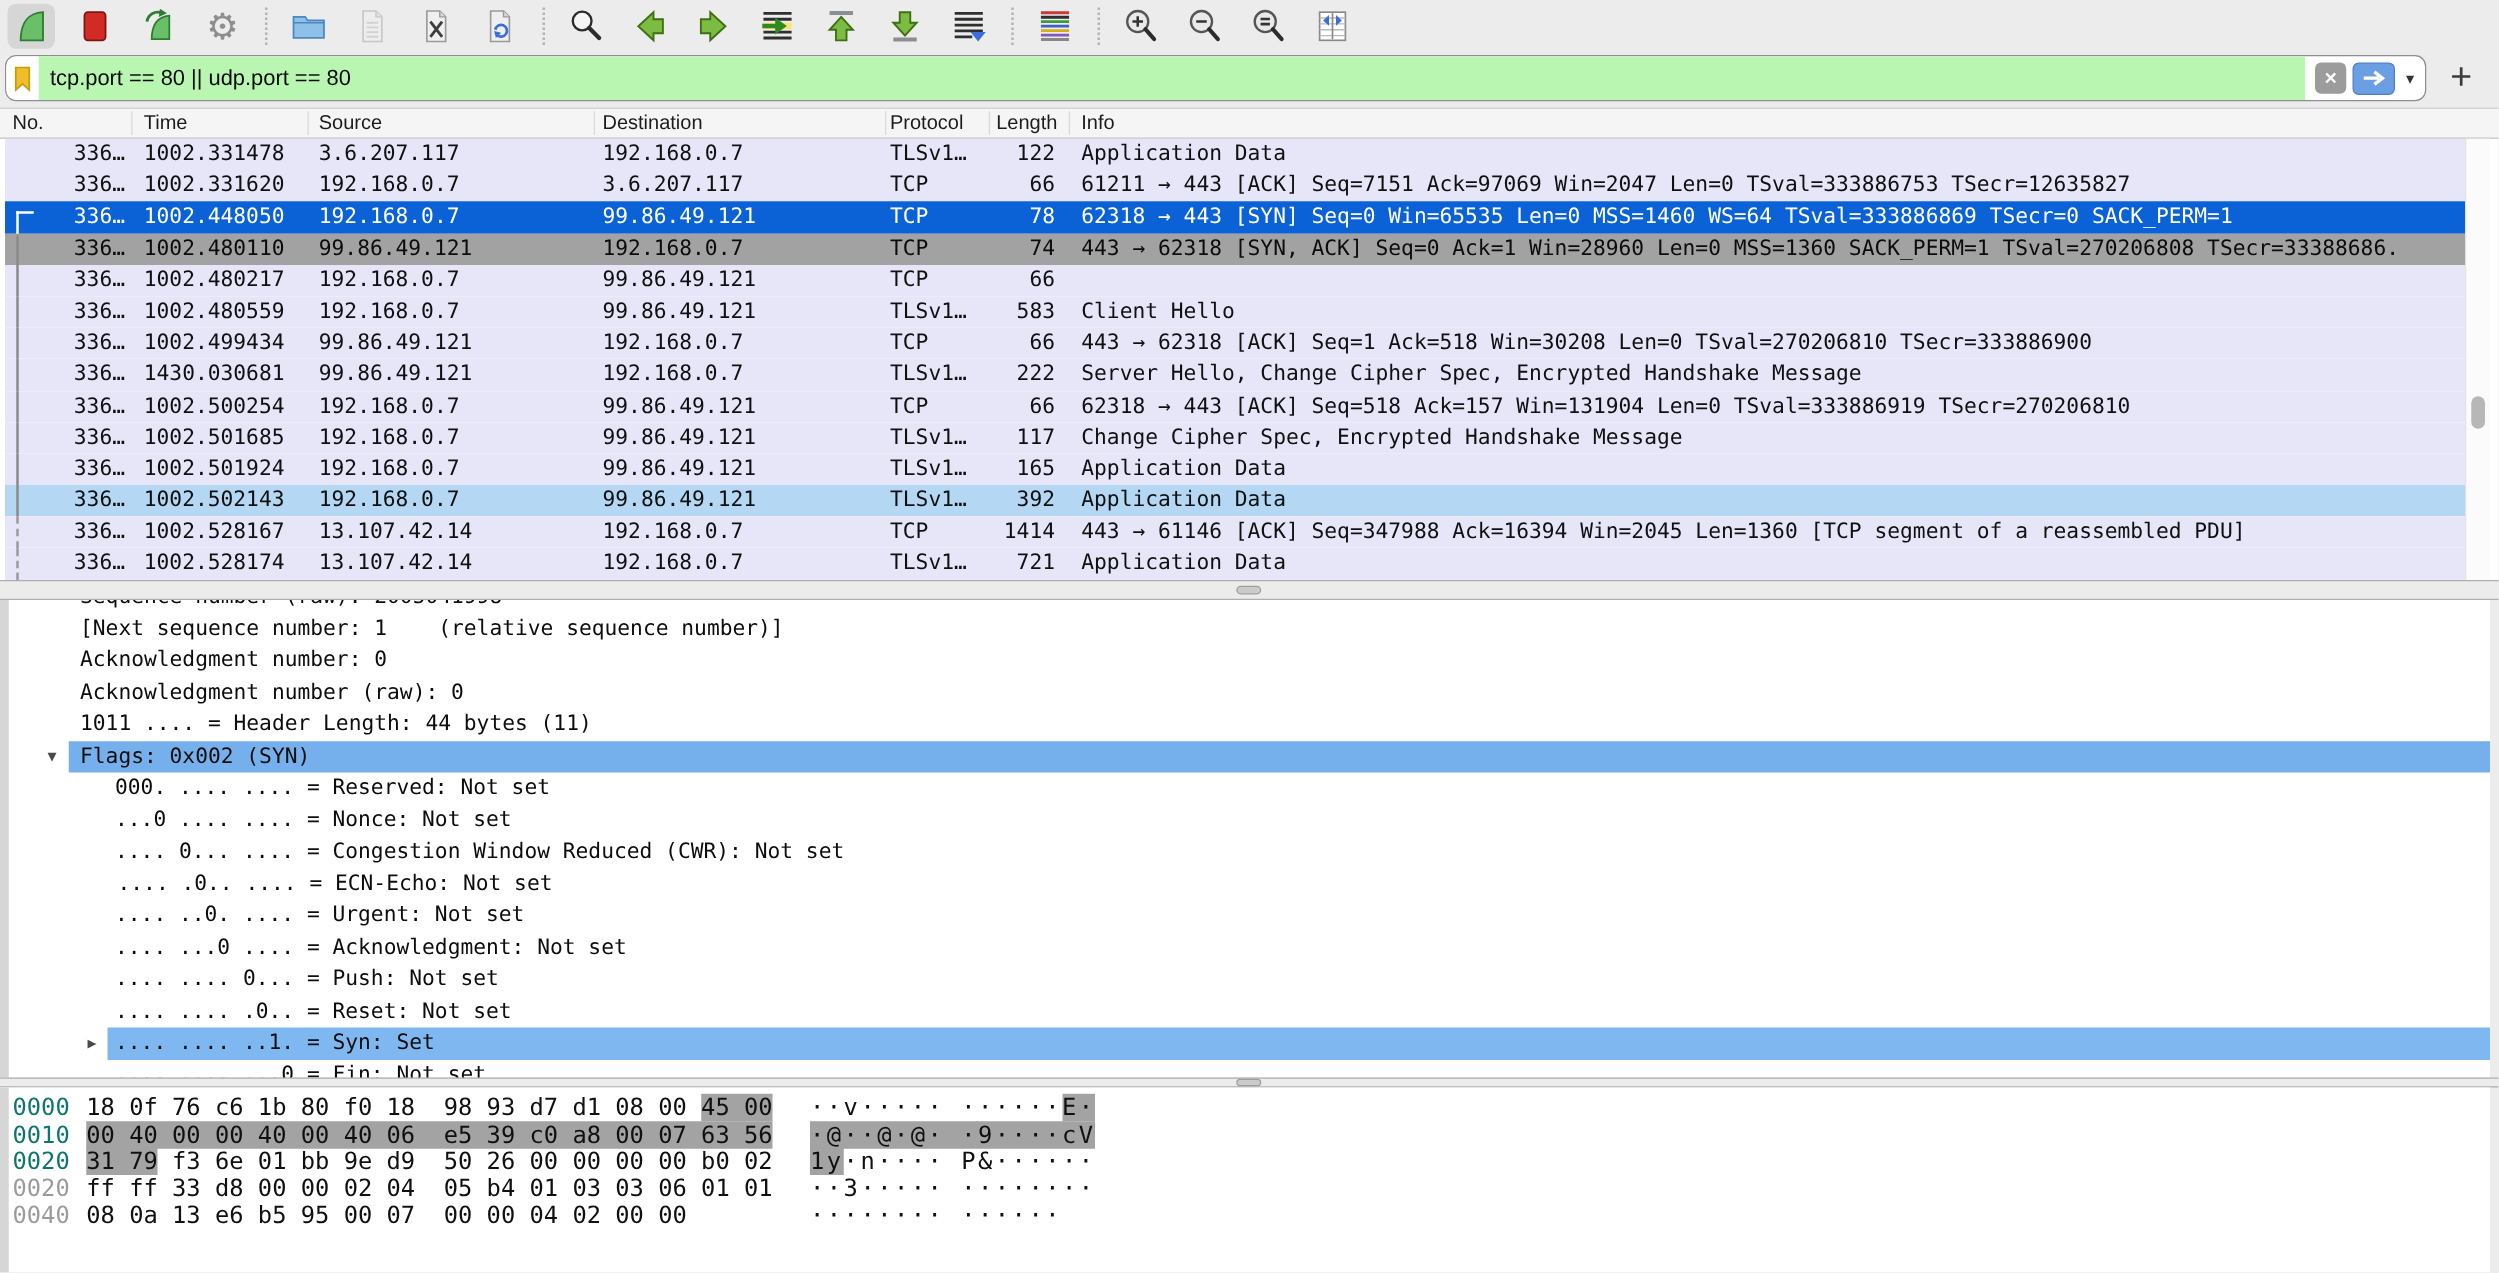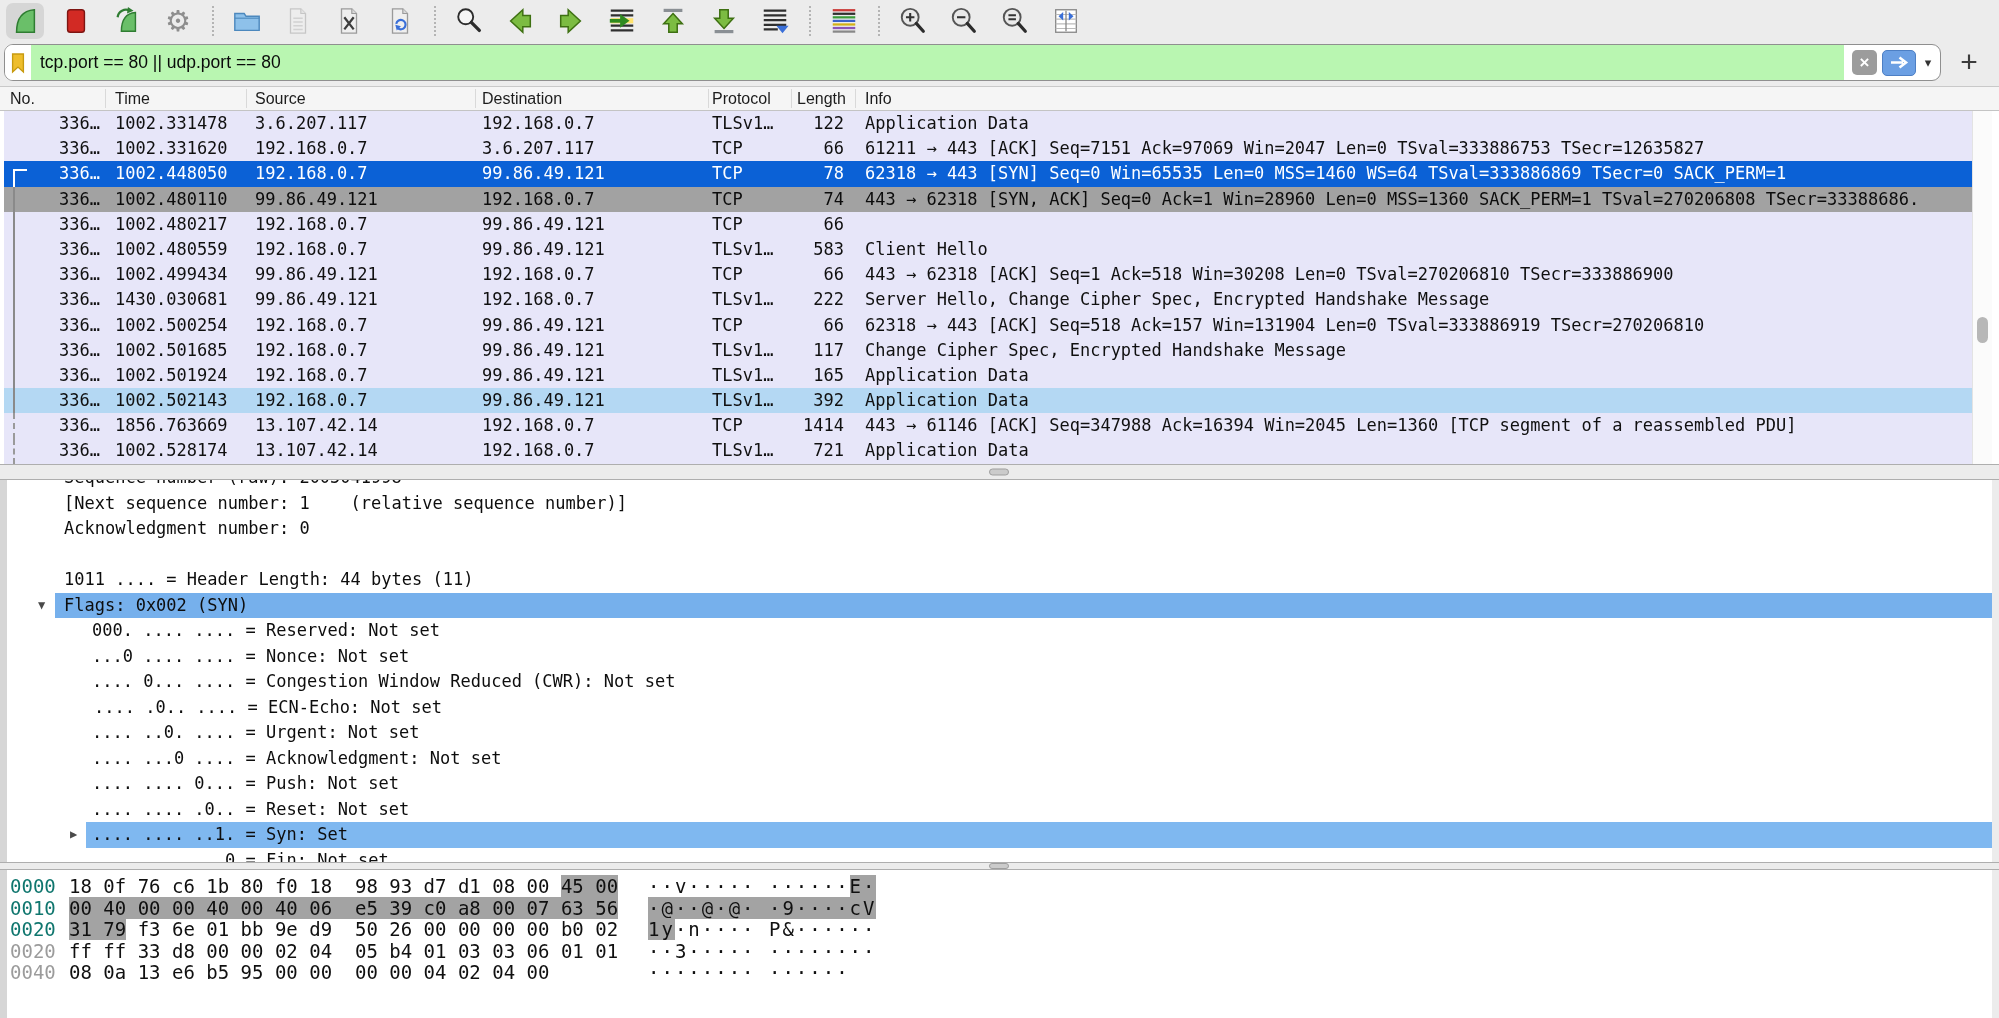--- a/index.html
+++ b/index.html
@@ -423,21 +423,21 @@
         <span class="c-time">1002.502143</span>
         <span class="c-src">192.168.0.7</span>
         <span class="c-dst">99.86.49.121</span>
         <span class="c-proto">TLSv1…</span>
         <span class="c-len">392</span>
         <span class="c-info">Application Data</span>
       </div>
       <div class="mk" style="left: 9px; top: 277.2px; height: 25.2px; border-left: 2px solid rgb(138, 138, 138);"></div>
       <div class="prow r-default">
         <span class="c-no">336…</span>
-        <span class="c-time">1856.763669</span>
+        <span class="c-time">1002.528167</span>
         <span class="c-src">13.107.42.14</span>
         <span class="c-dst">192.168.0.7</span>
         <span class="c-proto">TCP</span>
         <span class="c-len">1414</span>
         <span class="c-info">443 → 61146 [ACK] Seq=347988 Ack=16394 Win=2045 Len=1360 [TCP segment of a reassembled PDU]</span>
       </div>
       <div class="mk" style="left: 9px; top: 302.4px; height: 25.2px; border-left: 2px dashed rgb(154, 154, 154);"></div>
       <div class="prow r-default">
         <span class="c-no">336…</span>
         <span class="c-time">1002.528174</span>
@@ -460,20 +460,23 @@
 
 <div class="details" id="details">
     <div class="dline" style="top: -15px;">
       <span class="dtext" style="left: 57px;">Sequence number (raw): 2005041998</span>
     </div>
     <div class="dline" style="top: 10.5px;">
       <span class="dtext" style="left: 57px;">[Next sequence number: 1    (relative sequence number)]</span>
     </div>
     <div class="dline" style="top: 36px;">
       <span class="dtext" style="left: 57px;">Acknowledgment number: 0</span>
+    </div>
+    <div class="dline" style="top: 61.5px;">
+      <span class="dtext" style="left: 57px;">Acknowledgment number (raw): 0</span>
     </div>
     <div class="dline" style="top: 87px;">
       <span class="dtext" style="left: 57px;">1011 .... = Header Length: 44 bytes (11)</span>
     </div>
     <div class="dline" style="top: 112.5px;">
       <div class="dhl strong"></div>
       <span class="darrow" style="left: 31px;">▼</span>
       <span class="dtext" style="left: 57px;">Flags: 0x002 (SYN)</span>
     </div>
     <div class="dline" style="top: 138px;">
@@ -512,14 +515,14 @@
 
 <div class="splitter" style="top:862px;height:8px;">
   <div class="grip" style="height:6px;"></div>
 </div>
 
 <div class="hexpane" id="hexpane">
     <div class="hrow" style="top: 6px;"><span class="hoff dark">0000</span><span class="hbytes"><span>18 0f 76 c6 1b 80 f0 18  98 93 d7 d1 08 00 </span><span class="hl">45 00</span></span><span class="hascii"><span>··v····· ······</span><span class="hl">E·</span></span></div>
     <div class="hrow" style="top: 27.5px;"><span class="hoff dark">0010</span><span class="hbytes"><span class="hl">00 40 00 00 40 00 40 06  e5 39 c0 a8 00 07 63 56</span></span><span class="hascii"><span class="hl">·@··@·@· ·9····cV</span></span></div>
     <div class="hrow" style="top: 49px;"><span class="hoff dark">0020</span><span class="hbytes"><span class="hl">31 79</span><span> f3 6e 01 bb 9e d9  50 26 00 00 00 00 b0 02</span></span><span class="hascii"><span class="hl">1y</span><span>·n···· P&amp;······</span></span></div>
     <div class="hrow" style="top: 70.5px;"><span class="hoff light">0020</span><span class="hbytes"><span>ff ff 33 d8 00 00 02 04  05 b4 01 03 03 06 01 01</span></span><span class="hascii"><span>··3····· ········</span></span></div>
-    <div class="hrow" style="top: 92px;"><span class="hoff light">0040</span><span class="hbytes"><span>08 0a 13 e6 b5 95 00 00  00 00 04 02 04 00</span></span><span class="hascii"><span>········ ······</span></span></div>
+    <div class="hrow" style="top: 92px;"><span class="hoff light">0040</span><span class="hbytes"><span>08 0a 13 e6 b5 95 00 07  00 00 04 02 00 00</span></span><span class="hascii"><span>········ ······</span></span></div>
   </div>
 
 </body></html>

